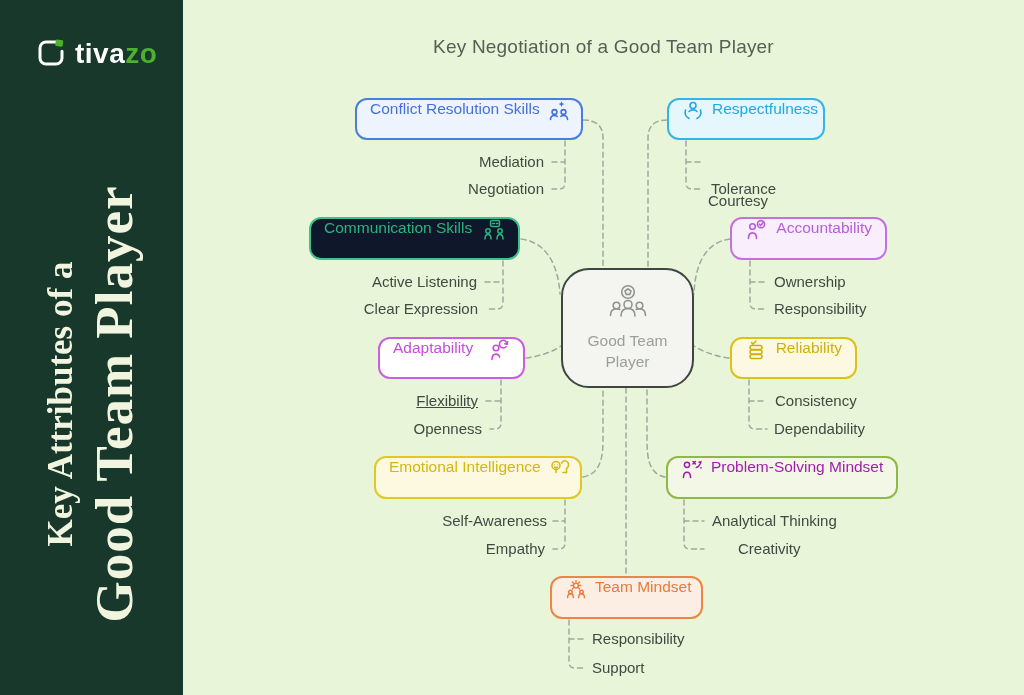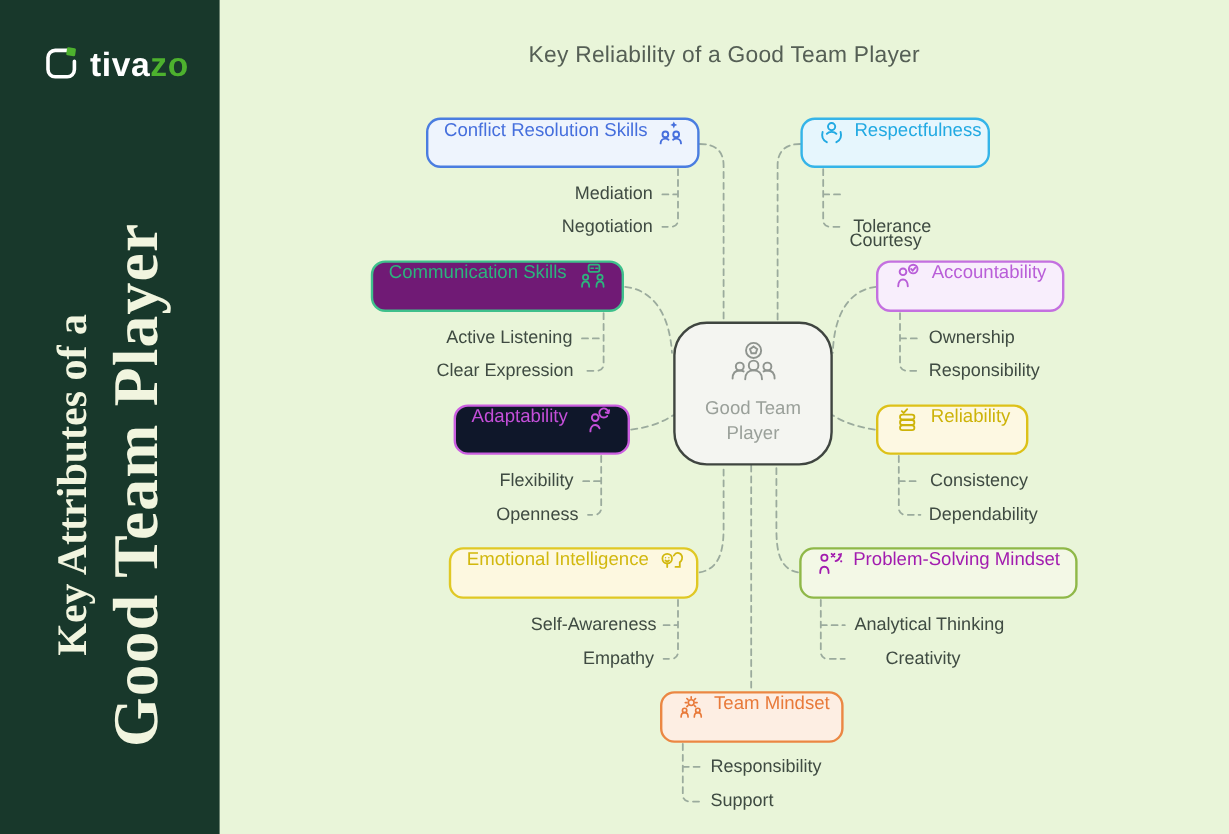--- a/index.html
+++ b/index.html
@@ -32,23 +32,23 @@
   
   .node{
     position:absolute;box-sizing:border-box;height:42px;
     display:flex;align-items:flex-start;justify-content:space-between;gap:8px;
     border:2px solid;border-radius:12px;padding:0 13px;
     font-size:15.5px;white-space:nowrap;
   }
   .node svg{flex:0 0 auto;display:block;}
   .n1{left:355px;top:98px;width:228px;border-color:#4a7de0;background:#eef4fd;color:#466fdd;}
   .n2{left:667px;top:98px;width:158px;border-color:#35b4e8;background:#e6f6fd;color:#21a9e2;}
-  .n3{left:309px;top:217px;width:211px;height:43px;border-color:#3fc08c;background:#701a75;color:#2cb37d;}
+  .n3{left:309px;top:217px;width:211px;height:43px;border-color:#3fc08c;background:#0f172a;color:#2cb37d;}
   .n4{left:730px;top:217px;width:157px;height:43px;border-color:#c470e0;background:#f8eefc;color:#b95ed8;}
-  .n5{left:378px;top:337px;width:147px;border-color:#cb5fe0;background:#0f172a;color:#c44fd9;}
+  .n5{left:378px;top:337px;width:147px;border-color:#cb5fe0;background:#ffffff;color:#c44fd9;}
   .n6{left:730px;top:337px;width:127px;border-color:#ddc118;background:#fdf8e2;color:#cdb309;}
   .n7{left:374px;top:456px;width:208px;height:43px;border-color:#e0c825;background:#fdf8e0;color:#d2b80f;}
   .n8{left:666px;top:456px;width:232px;height:43px;border-color:#8fb848;background:#f3f8e6;color:#a21caf;}
   .n9{left:550px;top:576px;width:153px;height:43px;border-color:#eb8743;background:#fdeee3;color:#e87a3a;}
   
   .central{
     position:absolute;left:561px;top:268px;width:133px;height:120px;box-sizing:border-box;
     border:2px solid #3f4540;border-radius:28px;background:#f4f5f1;
     display:flex;flex-direction:column;align-items:center;justify-content:center;gap:6px;
   }
@@ -68,21 +68,21 @@
       <rect x="15.6" y="1.4" width="6" height="5.4" rx="1" fill="#4db12e" transform="rotate(8 18.6 4.1)"></rect>
     </svg>
     <div class="logo-text"><span>tiva</span><span class="zo">zo</span></div>
   </div>
   <div class="vertical-title">
     <div class="vt-line1">Key Attributes of a</div>
     <div class="vt-line2">Good Team Player</div>
   </div>
 </div>
 
-<div class="canvas-title">Key Reliability of a Good Team Player</div>
+<div class="canvas-title">Key Negotiation of a Good Team Player</div>
 
 <svg class="connectors" width="1024" height="695" viewBox="0 0 1024 695">
 
   <path d="M583 120 Q603 120 603 138 L603 268"></path>
   <path d="M667 120 Q648 120 648 138 L648 268"></path>
   <path d="M521 239 C546 242 558 264 560 294"></path>
   <path d="M730 239 C706 242 695 264 694 294"></path>
   <path d="M526 358 C541 356 552 352 561 346"></path>
   <path d="M729 358 C715 356 703 352 694 346"></path>
   <path d="M583 477 C600 474 603 458 603 440 L603 388"></path>
@@ -222,21 +222,21 @@
 
 <div class="sub" style="left:708px;top:152px;margin-top:39px;">Courtesy</div>
 <div class="sub" style="left:711px;top:179px;">Tolerance</div>
 
 <div class="sub" style="right:547px;top:272px;">Active Listening</div>
 <div class="sub" style="right:546px;top:299px;">Clear Expression</div>
 
 <div class="sub" style="left:774px;top:272px;">Ownership</div>
 <div class="sub" style="left:774px;top:299px;">Responsibility</div>
 
-<div class="sub" style="right:546px;top:391px;">Flexibility</div>
+<div class="sub" style="right:546px;top:391px;text-decoration:underline;">Flexibility</div>
 <div class="sub" style="right:542px;top:419px;">Openness</div>
 
 <div class="sub" style="left:775px;top:391px;">Consistency</div>
 <div class="sub" style="left:774px;top:419px;">Dependability</div>
 
 <div class="sub" style="right:477px;top:511px;">Self-Awareness</div>
 <div class="sub" style="right:479px;top:539px;">Empathy</div>
 
 <div class="sub" style="left:712px;top:511px;">Analytical Thinking</div>
 <div class="sub" style="left:712px;top:539px;margin-left:26px;">Creativity</div>

